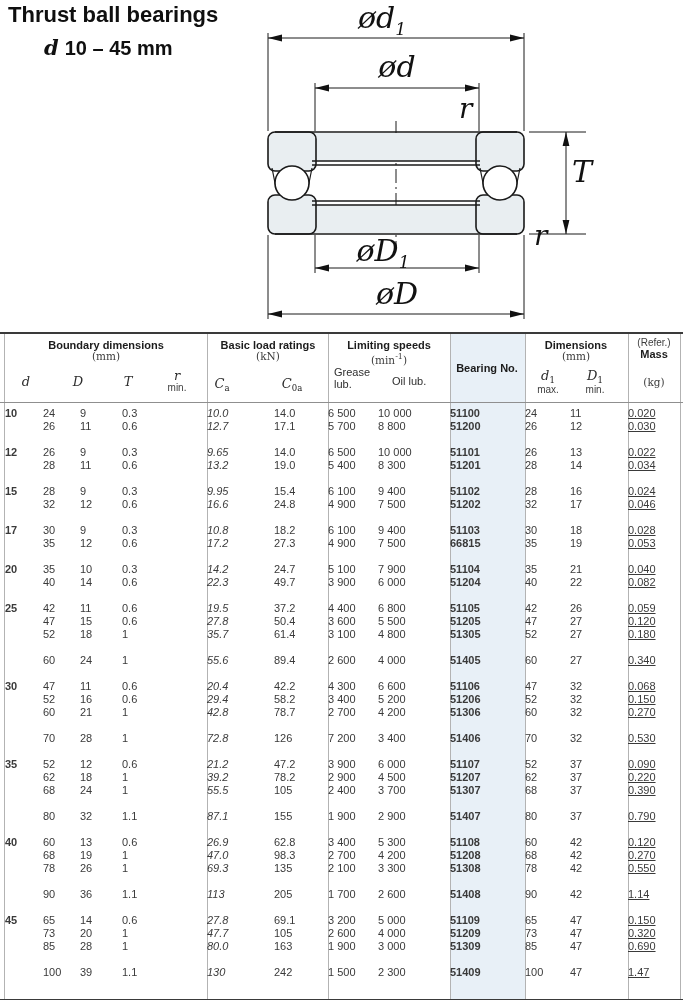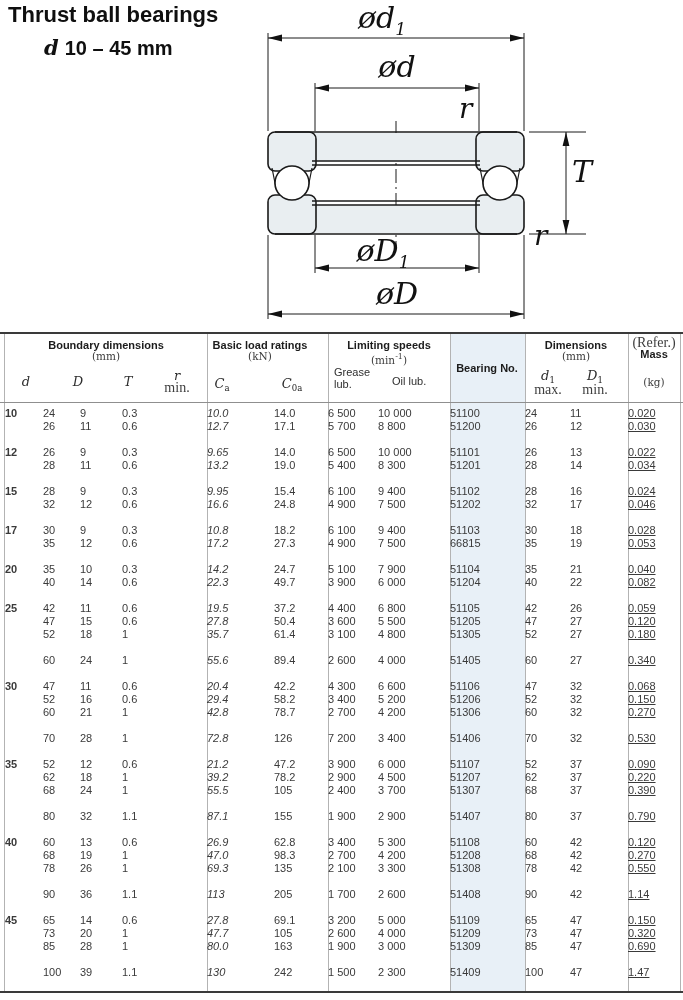--- a/index.html
+++ b/index.html
@@ -13,52 +13,52 @@
   .diagram-svg { position:absolute; top:0; left:0; }
   .title { position:absolute; top:2px; left:8px; z-index:2; }
   .title-line1 { font-size:22px; font-weight:bold; color:#0f0f0f; white-space:nowrap; }
   .title-line2 { margin-top:7px; padding-left:36px; font-size:20px; font-weight:bold; color:#0f0f0f; white-space:nowrap; }
   .title-d { font-family:"DejaVu Serif", serif; font-style:italic; font-size:21px; padding-right:6px; }
 
   
   .twrap {
     position:absolute; top:332px; left:0; width:683px;
     border-top:2px solid #3a3a3a; border-bottom:2px solid #3a3a3a;
-    padding-bottom:12px;
+    padding-bottom:20px;
   }
   .band  { position:absolute; left:450px; width:75px; top:0; bottom:0; background:#e8f0f7; z-index:0; }
   .vl    { position:absolute; width:1px; top:0; bottom:0; background:#b3b3b3; z-index:0; }
   .hline { position:absolute; left:0; right:0; top:68px; height:1px; background:#8f8f8f; z-index:0; }
 
   
   .thead { position:relative; height:68px; z-index:1; font-size:11px; color:#222; }
   .hc { position:absolute; transform:translateX(-50%); text-align:center; white-space:nowrap; }
   .hb { font-weight:bold; font-size:11px; line-height:12px; color:#1c1c1c; }
   .hu { font-size:10.5px; line-height:11px; color:#3d3d3d; font-family:"DejaVu Serif", serif; }
   .hvar { font-family:"DejaVu Serif", serif; font-style:italic; font-size:13px; color:#2e2e2e; }
-  .hsmall { font-size:14px; line-height:10px; color:#3d3d3d;font-family:Liberation Serif, serif; }
+  .hsmall { font-size:10px; line-height:10px; color:#3d3d3d; }
   .hleft { position:absolute; text-align:left; white-space:nowrap; font-size:11px; color:#2e2e2e; line-height:12px; }
   sub.hs { font-size:8.5px; font-family:"DejaVu Serif", serif; }
   sup.hs { font-size:8px; }
 
   
   table.body { position:relative; z-index:1; margin-left:5px; width:676px; border-collapse:collapse; table-layout:fixed; }
   table.body td {
     font-size:11px; line-height:13px; height:13px; padding:0;
     color:#3a3a3a; white-space:nowrap; vertical-align:top; overflow:visible;
   }
   td.cd  { padding-left:3px;  font-weight:bold; color:#1b1b1b; }
   td.cD  { padding-left:12px; }
   td.cT  { padding-left:25px; }
   td.cr  { padding-left:38px; }
   td.cca { padding-left:8px;font-style:italic;  }
   td.cc0 { padding-left:8px;  }
   td.cgr { padding-left:9px;  }
   td.coil{ padding-left:9px;  }
-  td.cbn { padding-left:8px;  font-weight:normal; color:#1b1b1b; }
+  td.cbn { padding-left:8px;  font-weight:bold; color:#1b1b1b; }
   td.cd1 { padding-left:10px; }
   td.cD1 { padding-left:12px; }
   td.cms { padding-left:6px;text-decoration:underline;  }
   tr.sp  td { height:13px; }
   tr.spf td { height:5px; }
 </style>
 </head>
 <body>
 
 <div class="page">
@@ -158,21 +158,21 @@
     <div class="vl" style="left:525px"></div>
     <div class="vl" style="left:628px"></div>
     <div class="vl" style="left:680px"></div>
     <div class="hline"></div>
 
     <div class="thead">
       <div class="hc" style="left:106px; top:5px">
         <div class="hb">Boundary dimensions</div>
         <div class="hu">(mm)</div>
       </div>
-      <div class="hc" style="left:260px; top:5px">
+      <div class="hc" style="left:268px; top:5px">
         <div class="hb">Basic load ratings</div>
         <div class="hu">(kN)</div>
       </div>
       <div class="hc" style="left:389px; top:5px">
         <div class="hb">Limiting speeds</div>
         <div class="hu"><span>(min</span><sup class="hs">-1</sup><span>)</span></div>
       </div>
       <div class="hc hb" style="left:487px; top:28px">Bearing No.</div>
       <div class="hc" style="left:576px; top:5px">
         <div class="hb">Dimensions</div>

